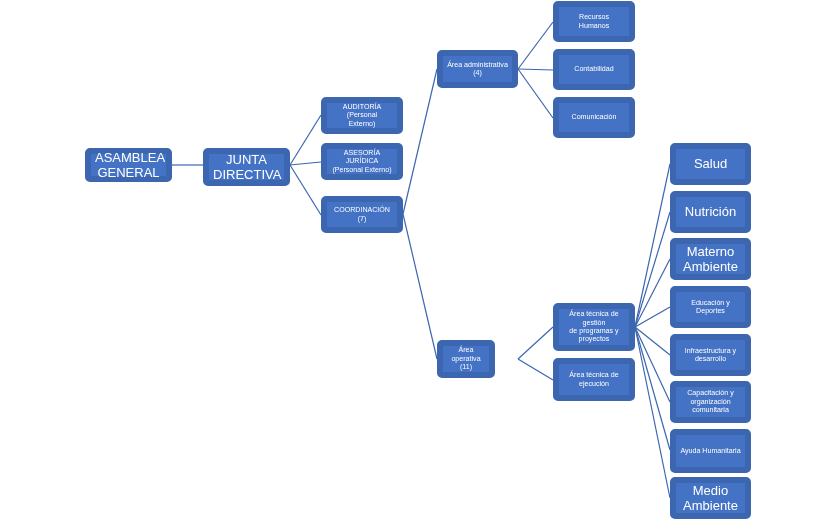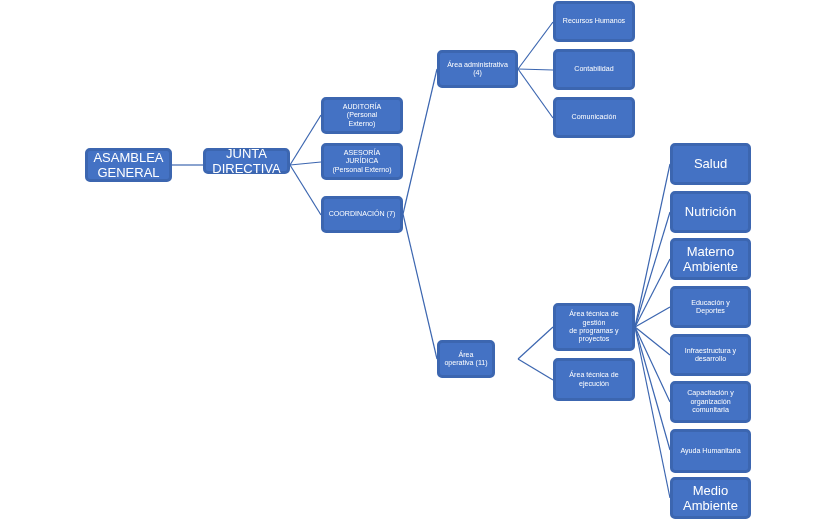--- a/index.html
+++ b/index.html
@@ -23,21 +23,21 @@
     left: 0;
     top: 0;
     width: 839px;
     height: 521px;
     pointer-events: none;
   }
   .node {
     position: absolute;
     box-sizing: border-box;
     background: #4472C4;
-    border: 3px solid #c4b5fd;
+    border: 6px solid #c4b5fd;
     border-radius: 5px;
     display: flex;
     align-items: center;
     justify-content: flex-start;
     text-align: center;
     color: #ffffff;
     line-height: 1.18;
     padding: 2px 4px;
     z-index: 2;
   }
@@ -70,21 +70,21 @@
       <line x1="635" y1="327" x2="670" y2="259" stroke="#3C66B0" stroke-width="1.2"></line>
       <line x1="635" y1="327" x2="670" y2="307" stroke="#3C66B0" stroke-width="1.2"></line>
       <line x1="635" y1="327" x2="670" y2="355" stroke="#3C66B0" stroke-width="1.2"></line>
       <line x1="635" y1="327" x2="670" y2="402" stroke="#3C66B0" stroke-width="1.2"></line>
       <line x1="635" y1="327" x2="670" y2="450" stroke="#3C66B0" stroke-width="1.2"></line>
       <line x1="635" y1="327" x2="670" y2="498" stroke="#3C66B0" stroke-width="1.2"></line>
     </svg>
 <div class="node" style="left: 85px; top: 148px; width: 87px; height: 34px; background: rgb(68, 114, 196); border-color: rgb(60, 102, 176); color: rgb(255, 255, 255);">
       <span class="f75">ASAMBLEA GENERAL</span>
     </div>
-    <div class="node" style="left: 203px; top: 148px; width: 87px; height: 26px; background: rgb(68, 114, 196); border-color: rgb(60, 102, 176); color: rgb(255, 255, 255);">
+    <div class="node" style="left: 203px; top: 148px; width: 87px; height: 38px; background: rgb(68, 114, 196); border-color: rgb(60, 102, 176); color: rgb(255, 255, 255);">
       <span class="f75">JUNTA DIRECTIVA</span>
     </div>
     <div class="node" style="left: 321px; top: 97px; width: 82px; height: 37px; background: rgb(68, 114, 196); border-color: rgb(60, 102, 176); color: rgb(255, 255, 255);">
       <span class="f7">AUDITORÍA (Personal
 Externo)</span>
     </div>
     <div class="node" style="left: 321px; top: 143px; width: 82px; height: 37px; background: rgb(68, 114, 196); border-color: rgb(60, 102, 176); color: #ffffff;">
       <span class="f7">ASESORÍA JURÍDICA
 (Personal Externo)</span>
     </div>

